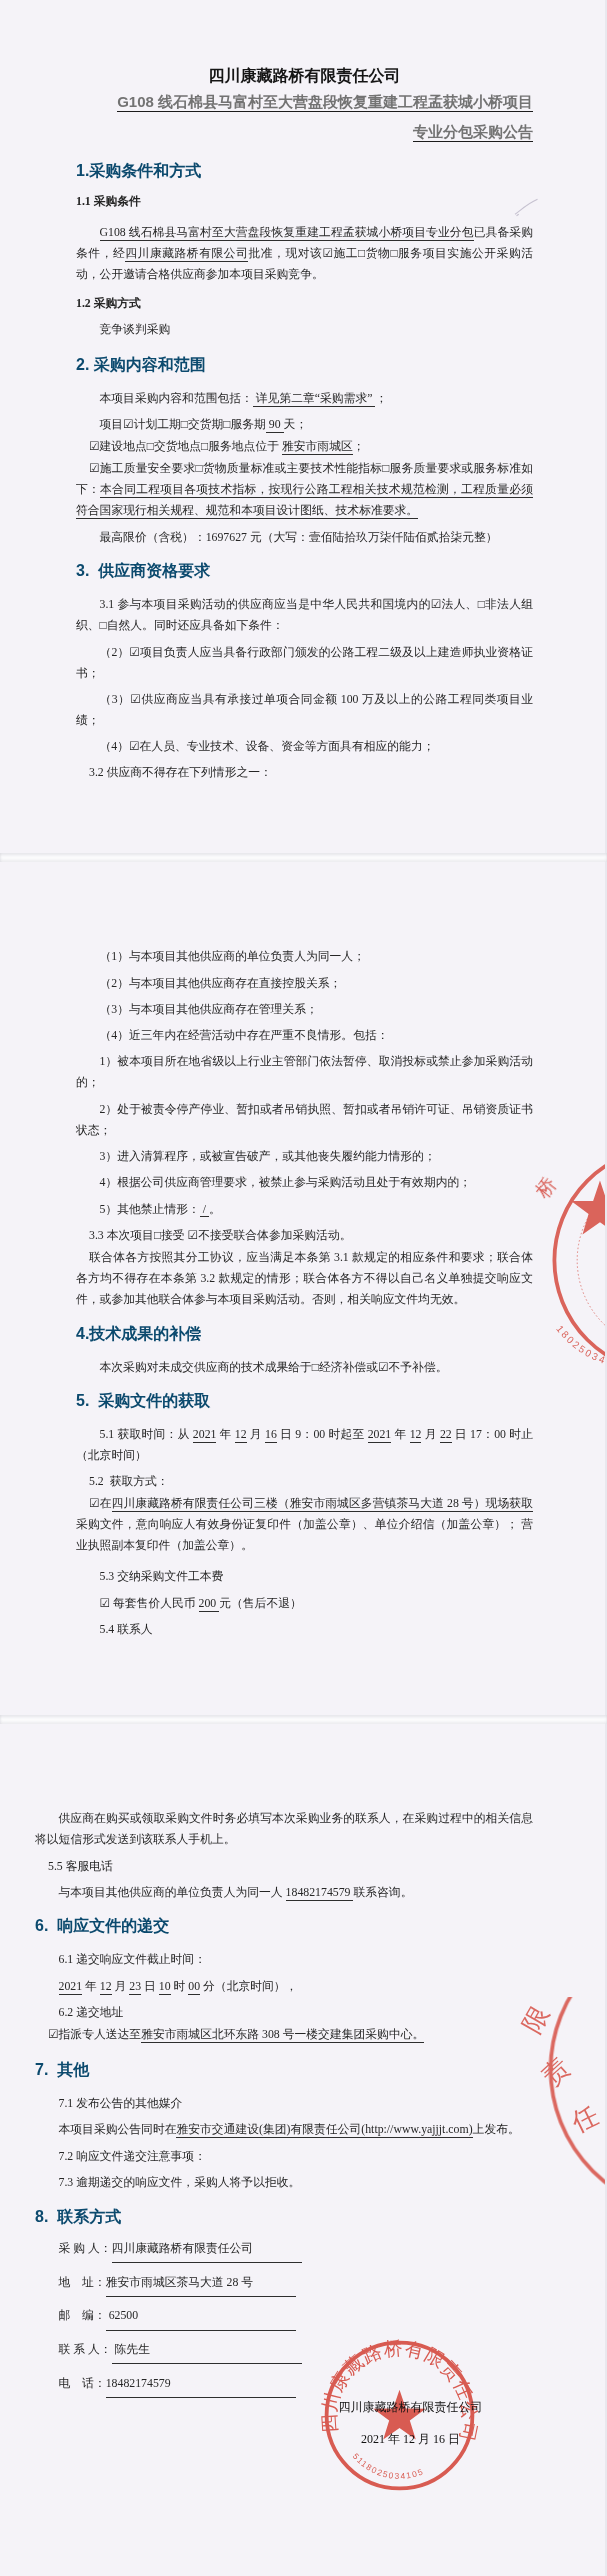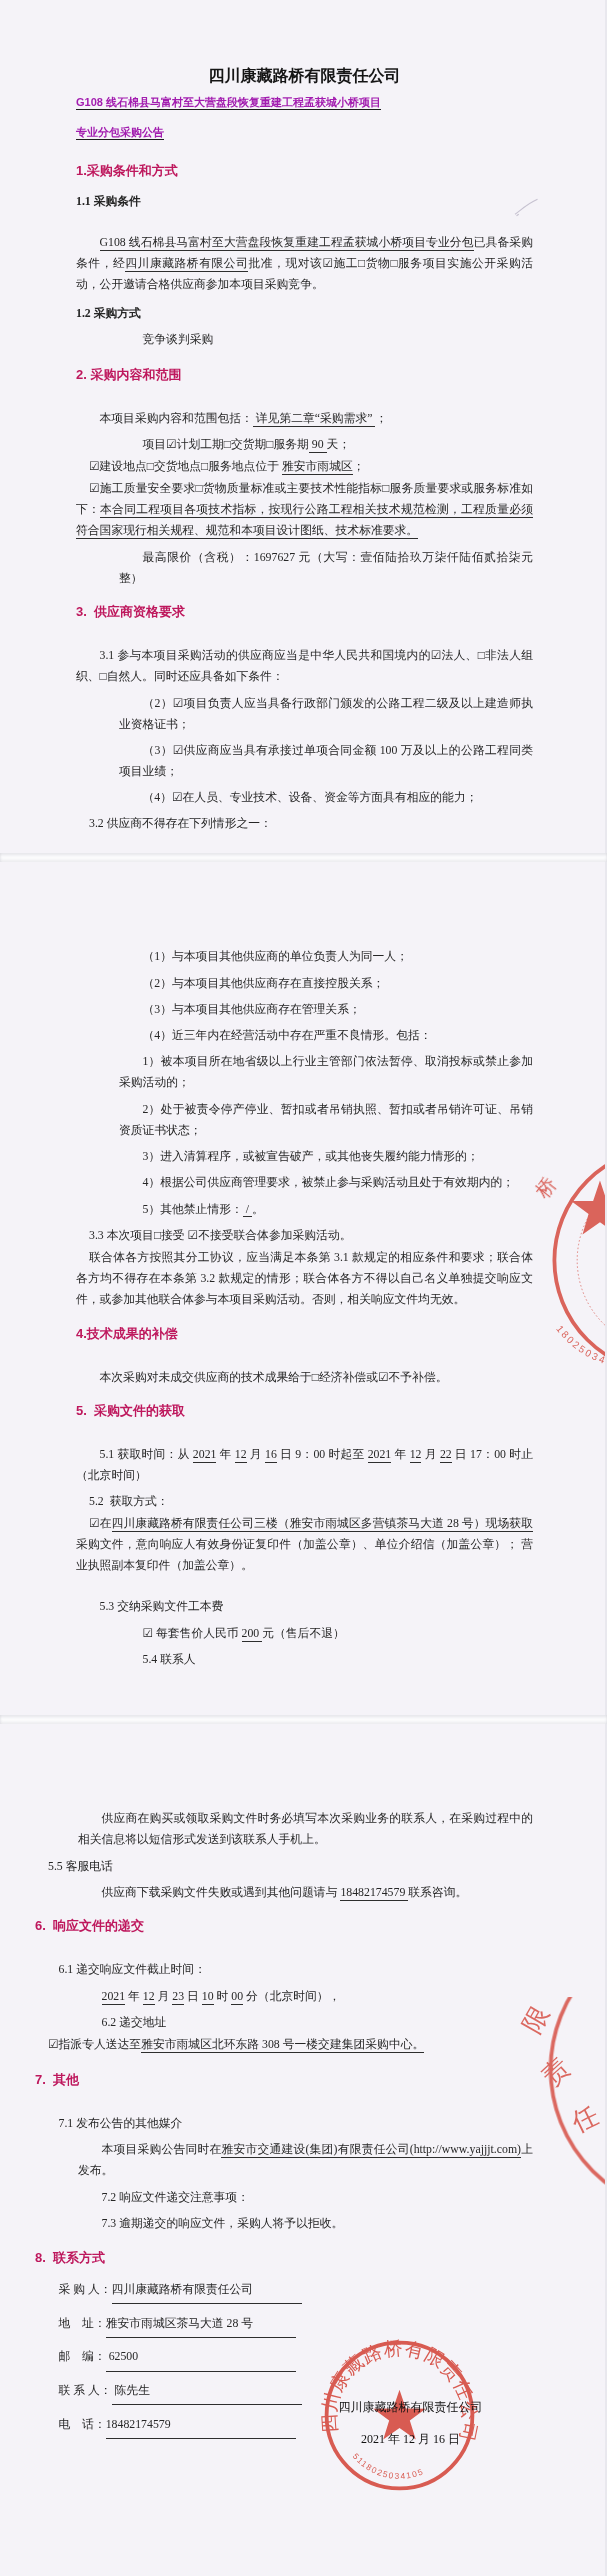--- a/index.html
+++ b/index.html
@@ -7,28 +7,28 @@
   .page{position:relative;width:605px;height:853px;background:#f4f2f7;overflow:hidden;}
   .page:nth-child(odd){background:#f5f3f8;}
   .seam{height:9px;background:#fdfdfe;box-shadow:inset 0 2.3px 3px rgba(40,40,70,.10), inset 0 -2.3px 3px rgba(40,40,70,.08);}
   .content{position:relative;padding:0 72px 0 76px;}
   .pad-p1{padding-top:64px;}
   .pad-p2{padding-top:79px;}
   .pad-p3{padding-top:79px;padding-left:35px;}
   .blk{font-size:11.8px;line-height:21px;}
   .blk span{white-space:pre-wrap;}
   .doc-title{text-align:center;font-family:"Liberation Sans","DejaVu Sans",sans-serif;font-weight:bold;font-size:16px;line-height:23px;color:#151515;}
-  .doc-subtitle{text-align:left;font-family:"Liberation Sans","DejaVu Sans",sans-serif;font-weight:bold;font-size:11px;line-height:30px;color:#a21caf;}
+  .doc-subtitle{text-align:right;font-family:"Liberation Sans","DejaVu Sans",sans-serif;font-weight:bold;font-size:15px;line-height:30px;color:#737373;}
   .doc-subtitle .u{border-bottom:1.5px solid #1c1c1c;}
-  .h{font-family:"Liberation Sans","DejaVu Sans",sans-serif;font-weight:bold;font-size:13px;line-height:26px;margin-top:10.6px;color:#be185d;}
+  .h{font-family:"Liberation Sans","DejaVu Sans",sans-serif;font-weight:bold;font-size:16px;line-height:26px;margin-top:10.6px;color:#0c4a6e;}
   .h2sp{margin-top:12px;}
   .sub{margin-top:5.3px;text-indent:13px;}
   .sub0{margin-top:7.6px;font-weight:bold;}
-  .para{margin-top:5.3px;text-indent:23.5px;text-align:justify;margin-left:43px;}
-  .para2{margin-top:20px;text-indent:23.5px;text-align:justify;}
+  .para{margin-top:5.3px;text-indent:23.5px;text-align:justify;}
+  .para2{margin-top:10px;text-indent:23.5px;text-align:justify;}
   .para3{margin-top:1px;text-indent:13px;text-align:justify;}
   .u{border-bottom:0.8px solid #2e2e2e;padding-bottom:0.8px;}
   .contact{margin-top:5.3px;text-indent:23.5px;line-height:26.6px;}
   .contact .u{display:inline-block;min-width:190px;text-indent:0;}
   .signature{position:absolute;left:323px;top:672px;width:175px;text-align:center;font-size:12px;color:#111;z-index:3;}
   .signature .sig-co{line-height:23px;}
   .signature .sig-date{line-height:23px;margin-top:9px;}
   .stamp{position:absolute;z-index:2;pointer-events:none;}
 </style>
 </head>
@@ -102,21 +102,21 @@
     </g>
   </svg>
 </section>
 
 <div class="seam"></div>
 
 <section class="page">
   <div class="content pad-p3">
       <div class="blk para"><span>供应商在购买或领取采购文件时务必填写本次采购业务的联系人，在采购过程中的相关信息将以短信形式发送到该联系人手机上。</span></div>
       <div class="blk sub"><span>5.5 客服电话</span></div>
-      <div class="blk para"><span>供应商下载采购文件失败或遇到其他问题请与 </span><span class="u">18482174579 </span><span>联系咨询。</span></div>
+      <div class="blk para"><span>与本项目其他供应商的单位负责人为同一人 </span><span class="u">18482174579 </span><span>联系咨询。</span></div>
       <div class="blk h"><span>6.  响应文件的递交</span></div>
       <div class="blk para2"><span>6.1 递交响应文件截止时间：</span></div>
       <div class="blk para"><span class="u">2021</span><span> 年 </span><span class="u">12</span><span> 月 </span><span class="u">23</span><span> 日 </span><span class="u">10</span><span> 时 </span><span class="u">00</span><span> 分（北京时间），</span></div>
       <div class="blk para"><span>6.2 递交地址</span></div>
       <div class="blk para3"><span>☑指派专人送达至</span><span class="u">雅安市雨城区北环东路 308 号一楼交建集团采购中心。</span></div>
       <div class="blk h h2sp"><span>7.  其他</span></div>
       <div class="blk para2"><span>7.1 发布公告的其他媒介</span></div>
       <div class="blk para"><span>本项目采购公告同时在</span><span class="u">雅安市交通建设(集团)有限责任公司(http://www.yajjjt.com)</span><span>上发布。</span></div>
       <div class="blk para"><span>7.2 响应文件递交注意事项：</span></div>
       <div class="blk para"><span>7.3 逾期递交的响应文件，采购人将予以拒收。</span></div>

